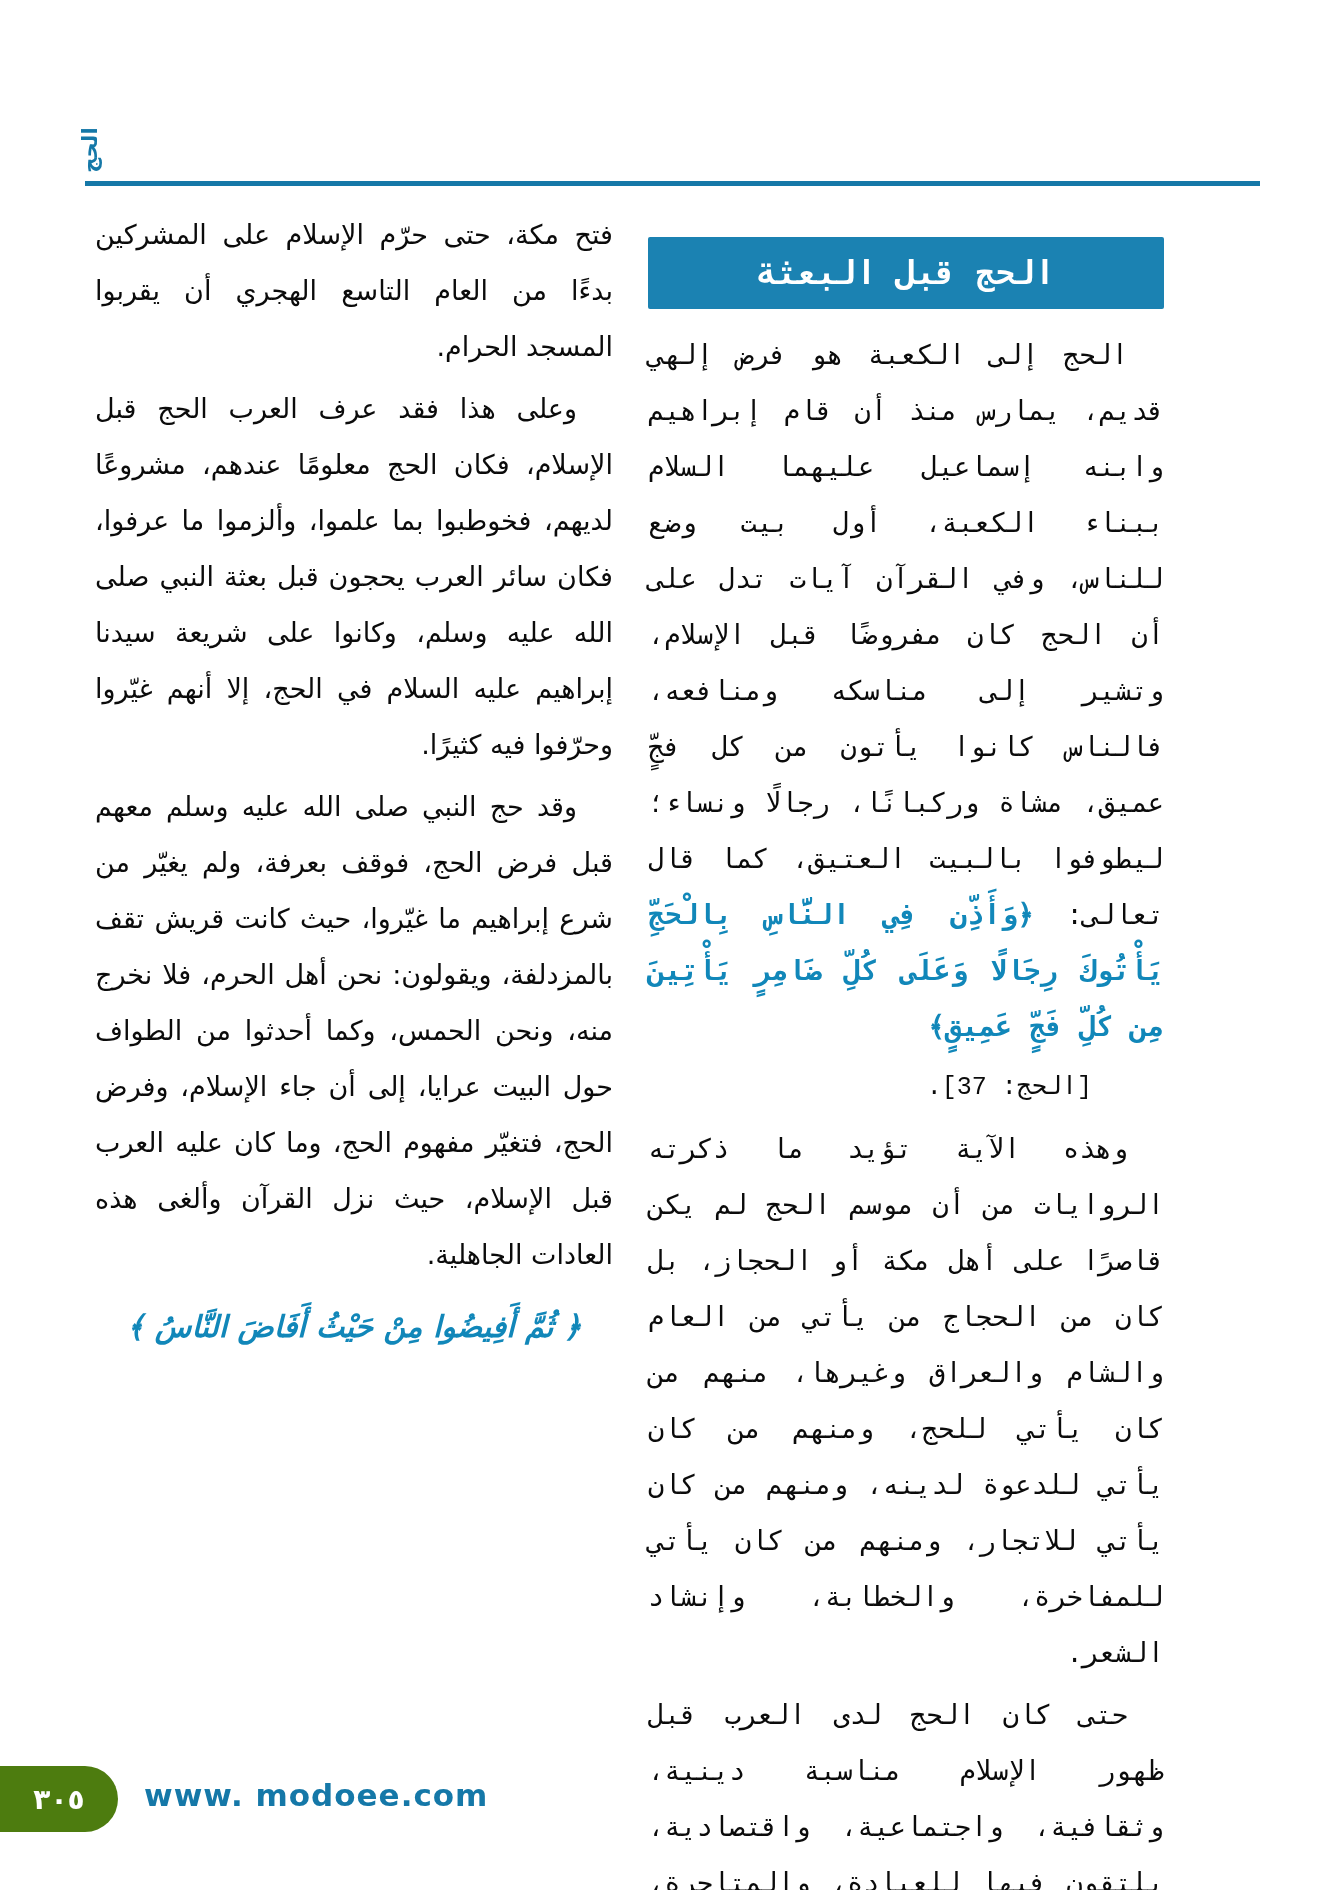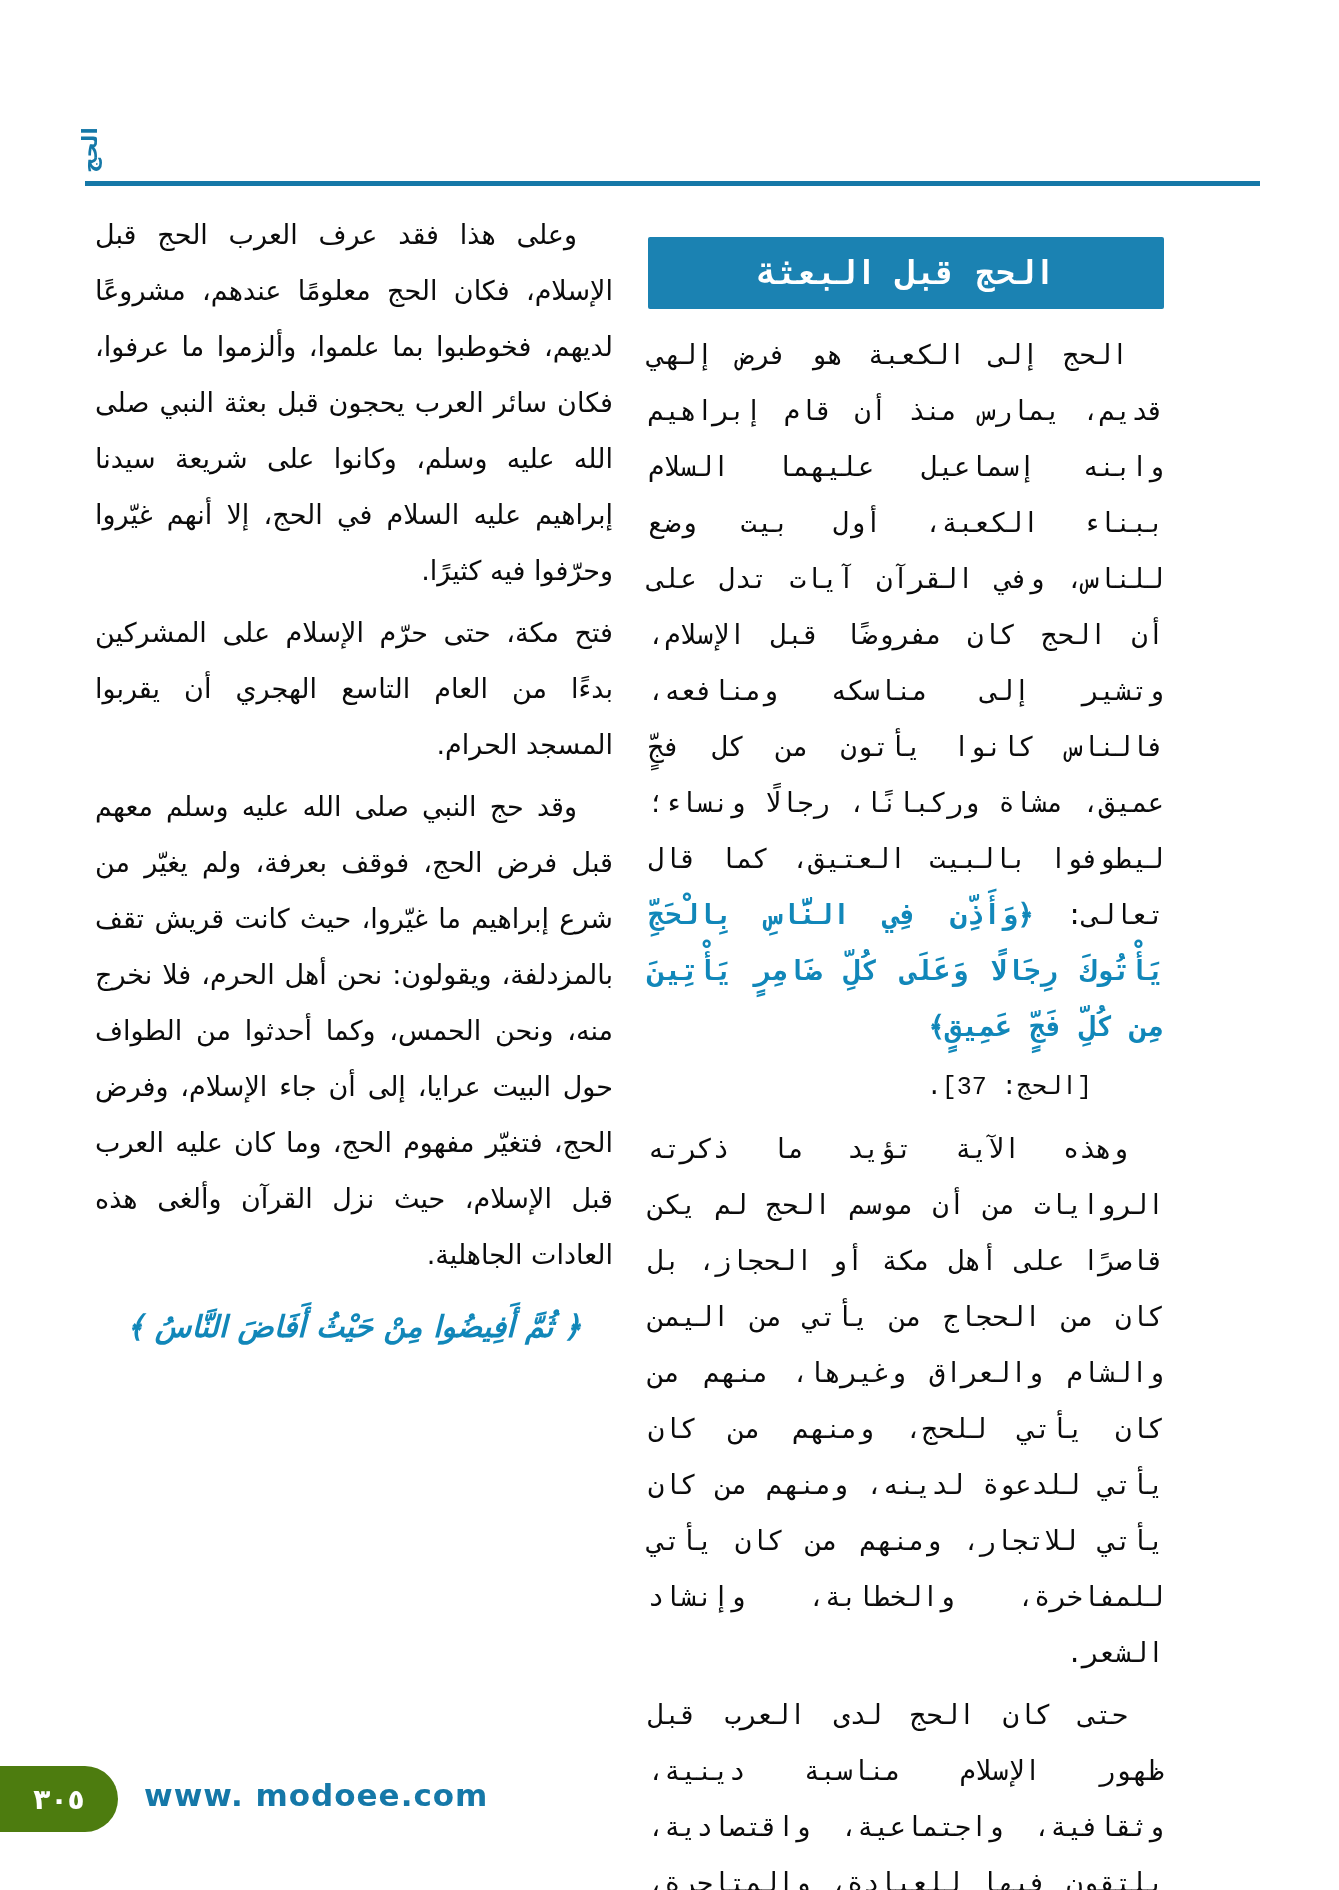--- a/index.html
+++ b/index.html
@@ -121,32 +121,32 @@
   <div class="col col-right">
 
     <div class="chapter-box">
       <span>الحج قبل البعثة</span>
     </div>
 
     <p class="para"><span>الحج إلى الكعبة هو فرض إلهي قديم، يمارس منذ أن قام إبراهيم وابنه إسماعيل عليهما السلام ببناء الكعبة، أول بيت وضع للناس، وفي القرآن آيات تدل على أن الحج كان مفروضًا قبل الإسلام، وتشير إلى مناسكه ومنافعه، فالناس كانوا يأتون من كل فجٍّ عميق، مشاة وركبانًا، رجالًا ونساء؛ ليطوفوا بالبيت العتيق، كما قال تعالى:</span> <span class="verse">﴿وَأَذِّن فِي النَّاسِ بِالْحَجِّ يَأْتُوكَ رِجَالًا وَعَلَى كُلِّ ضَامِرٍ يَأْتِينَ مِن كُلِّ فَجٍّ عَمِيقٍ﴾</span></p>
 
     <p class="para citation">[الحج: 37].</p>
 
-    <p class="para">وهذه الآية تؤيد ما ذكرته الروايات من أن موسم الحج لم يكن قاصرًا على أهل مكة أو الحجاز، بل كان من الحجاج من يأتي من اليمن والشام والعراق وغيرها، منهم من كان يأتي للحج، ومنهم من كان يأتي للدعوة لدينه، ومنهم من كان يأتي للاتجار، ومنهم من كان يأتي للمفاخرة، والخطابة، وإنشاد الشعر.</p>
+    <p class="para">وهذه الآية تؤيد ما ذكرته الروايات من أن موسم الحج لم يكن قاصرًا على أهل مكة أو الحجاز، بل كان من الحجاج من يأتي من العام والشام والعراق وغيرها، منهم من كان يأتي للحج، ومنهم من كان يأتي للدعوة لدينه، ومنهم من كان يأتي للاتجار، ومنهم من كان يأتي للمفاخرة، والخطابة، وإنشاد الشعر.</p>
 
     <p class="para">حتى كان الحج لدى العرب قبل ظهور الإسلام مناسبة دينية، وثقافية، واجتماعية، واقتصادية، يلتقون فيها للعبادة، والمتاجرة، والتعارف.</p>
 
     <p class="para">وقد ظل المشركون يؤمّون المسجد الحرام، ويقومون بمناسك الحج إلى ما بعد</p>
   </div>
 
   <div class="col col-left">
 
+    <p class="para no-indent">فتح مكة، حتى حرّم الإسلام على المشركين بدءًا من العام التاسع الهجري أن يقربوا المسجد الحرام.</p>
+
     <p class="para">وعلى هذا فقد عرف العرب الحج قبل الإسلام، فكان الحج معلومًا عندهم، مشروعًا لديهم، فخوطبوا بما علموا، وألزموا ما عرفوا، فكان سائر العرب يحجون قبل بعثة النبي صلى الله عليه وسلم، وكانوا على شريعة سيدنا إبراهيم عليه السلام في الحج، إلا أنهم غيّروا وحرّفوا فيه كثيرًا.</p>
-
-    <p class="para no-indent">فتح مكة، حتى حرّم الإسلام على المشركين بدءًا من العام التاسع الهجري أن يقربوا المسجد الحرام.</p>
 
     <p class="para">وقد حج النبي صلى الله عليه وسلم معهم قبل فرض الحج، فوقف بعرفة، ولم يغيّر من شرع إبراهيم ما غيّروا، حيث كانت قريش تقف بالمزدلفة، ويقولون: نحن أهل الحرم، فلا نخرج منه، ونحن الحمس، وكما أحدثوا من الطواف حول البيت عرايا، إلى أن جاء الإسلام، وفرض الحج، فتغيّر مفهوم الحج، وما كان عليه العرب قبل الإسلام، حيث نزل القرآن وألغى هذه العادات الجاهلية.</p>
 
 
     <p class="verse-line">﴿ ثُمَّ أَفِيضُوا مِنْ حَيْثُ أَفَاضَ النَّاسُ ﴾</p>
   </div>
 
   <div class="page-badge">
     <span>٣٠٥</span>
   </div>

